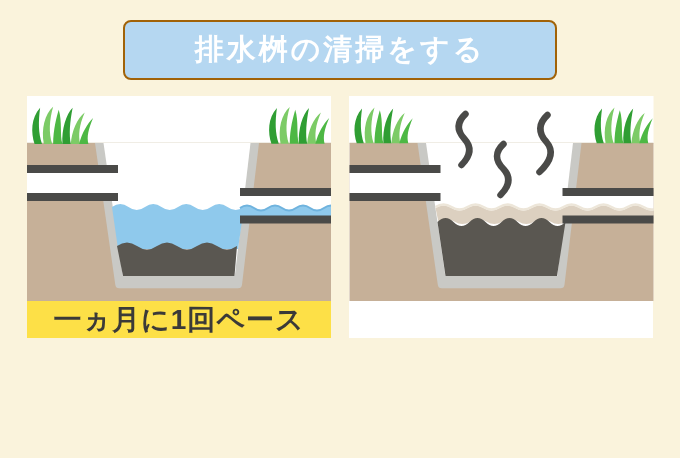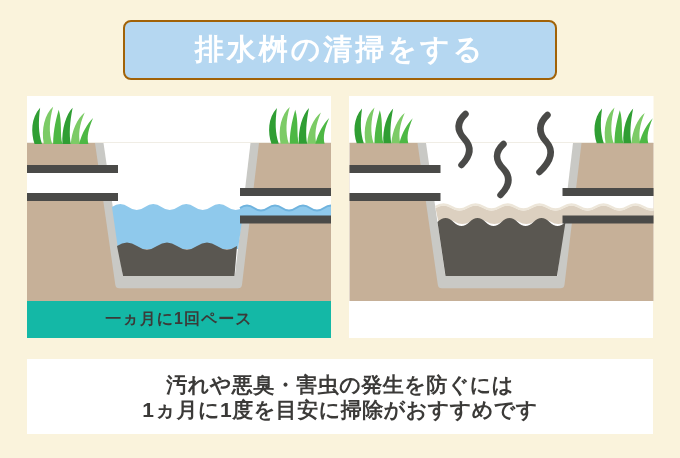--- a/index.html
+++ b/index.html
@@ -25,22 +25,22 @@
   .panels{
     display:flex;justify-content:center;gap:18px;
     margin-top:16px;
   }
   .panel{
     width:304px;height:242px;background:#FFFFFF;
   }
   .panel svg{display:block;}
   .caption{
     height:37px;display:flex;align-items:center;justify-content:center;
-    color:#3B3A38;font-size:16px;font-weight:800;letter-spacing:1px;
-    background:#14b8a6;
+    color:#3B3A38;font-size:28px;font-weight:800;letter-spacing:1px;
+    background:#fde047;
   }
   .note{
     width:626px;height:75px;margin:21px auto 0 auto;
     background:#FFFFFF;
     display:flex;flex-direction:column;align-items:center;justify-content:center;
   }
   .note div{
     color:#3B3A38;font-size:21px;font-weight:800;line-height:25px;
     letter-spacing:0.5px;white-space:nowrap;
   }
@@ -121,18 +121,14 @@
         <path d="M116,18 q-13,12 -1,25 q11,12 -3,26" fill="none" stroke="#4A4A48" stroke-width="6.5" stroke-linecap="round"></path>
         <path d="M154,48 q-13,12 0,25 q11,12 -3,26" fill="none" stroke="#4A4A48" stroke-width="6.5" stroke-linecap="round"></path>
         <path d="M198,19 q-14,13 -1,27 q11,13 -7,30" fill="none" stroke="#4A4A48" stroke-width="6.5" stroke-linecap="round"></path>
 
         <use href="#grass" x="1" y="9" width="64" height="39"></use>
         <use href="#grass" x="241" y="9" width="64" height="39"></use>
       </svg>
     </div>
   </div>
 
-  <div class="note">
-    <div>汚れや悪臭・害虫の発生を防ぐには</div>
-    <div>1ヵ月に1度を目安に掃除がおすすめです</div>
-  </div>
 
 </div>
 
 </body></html>

